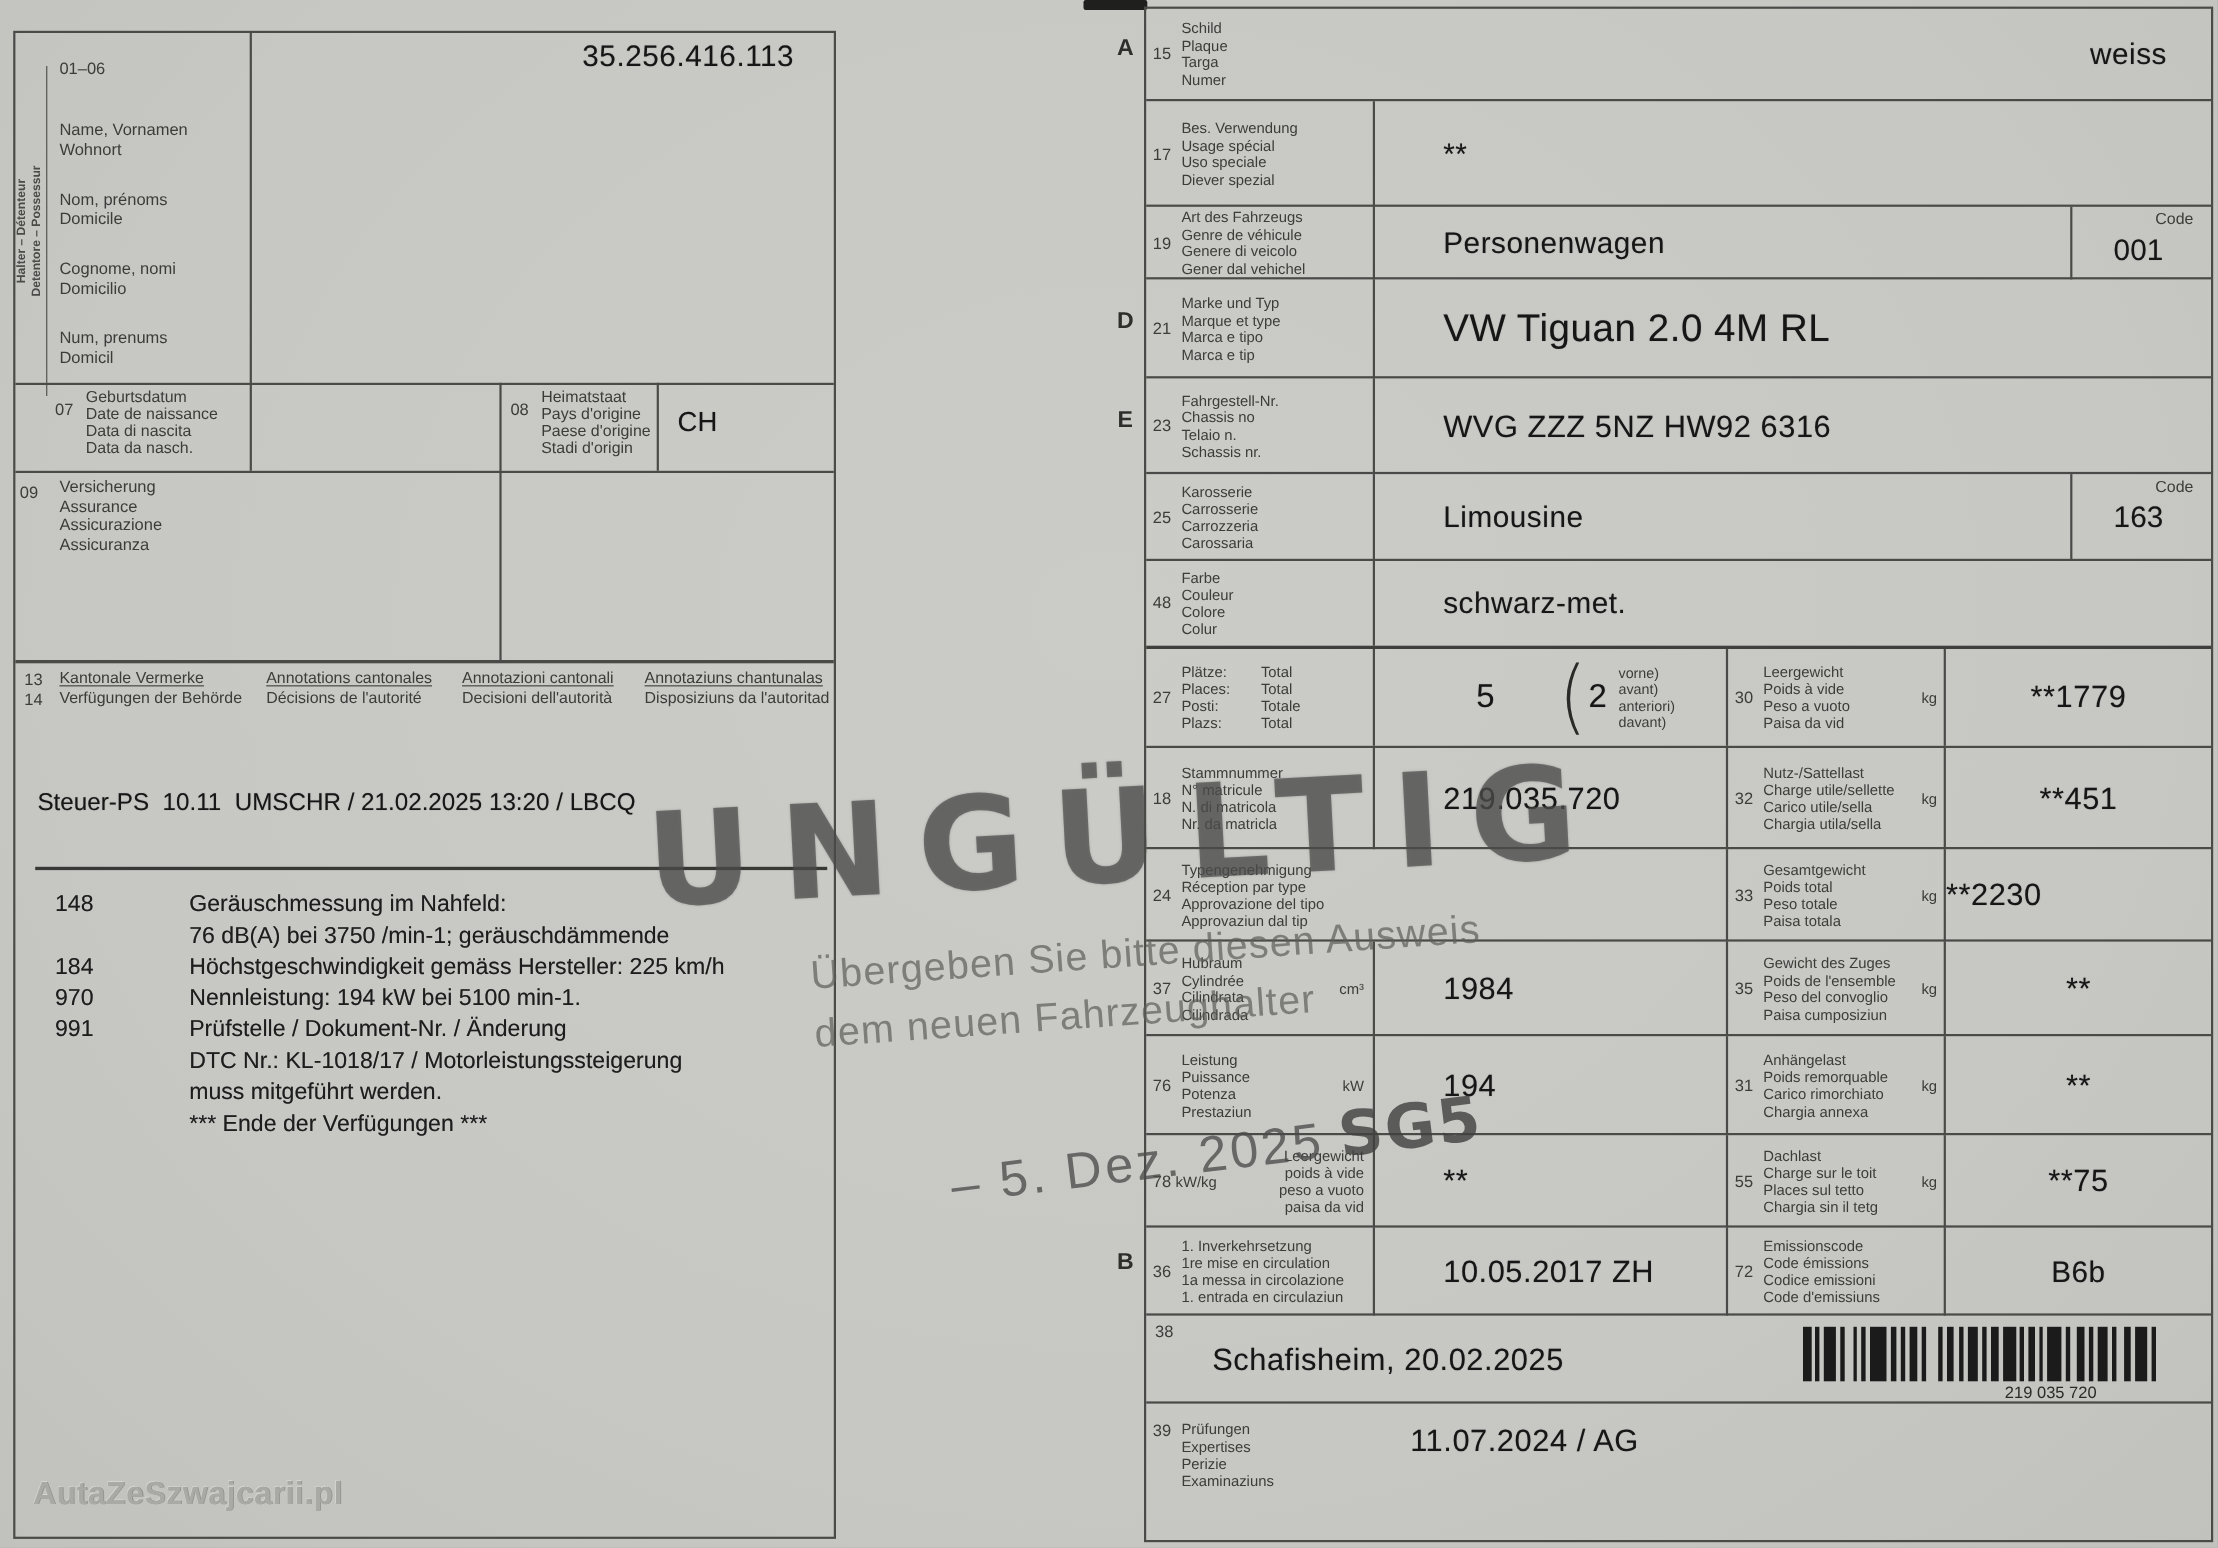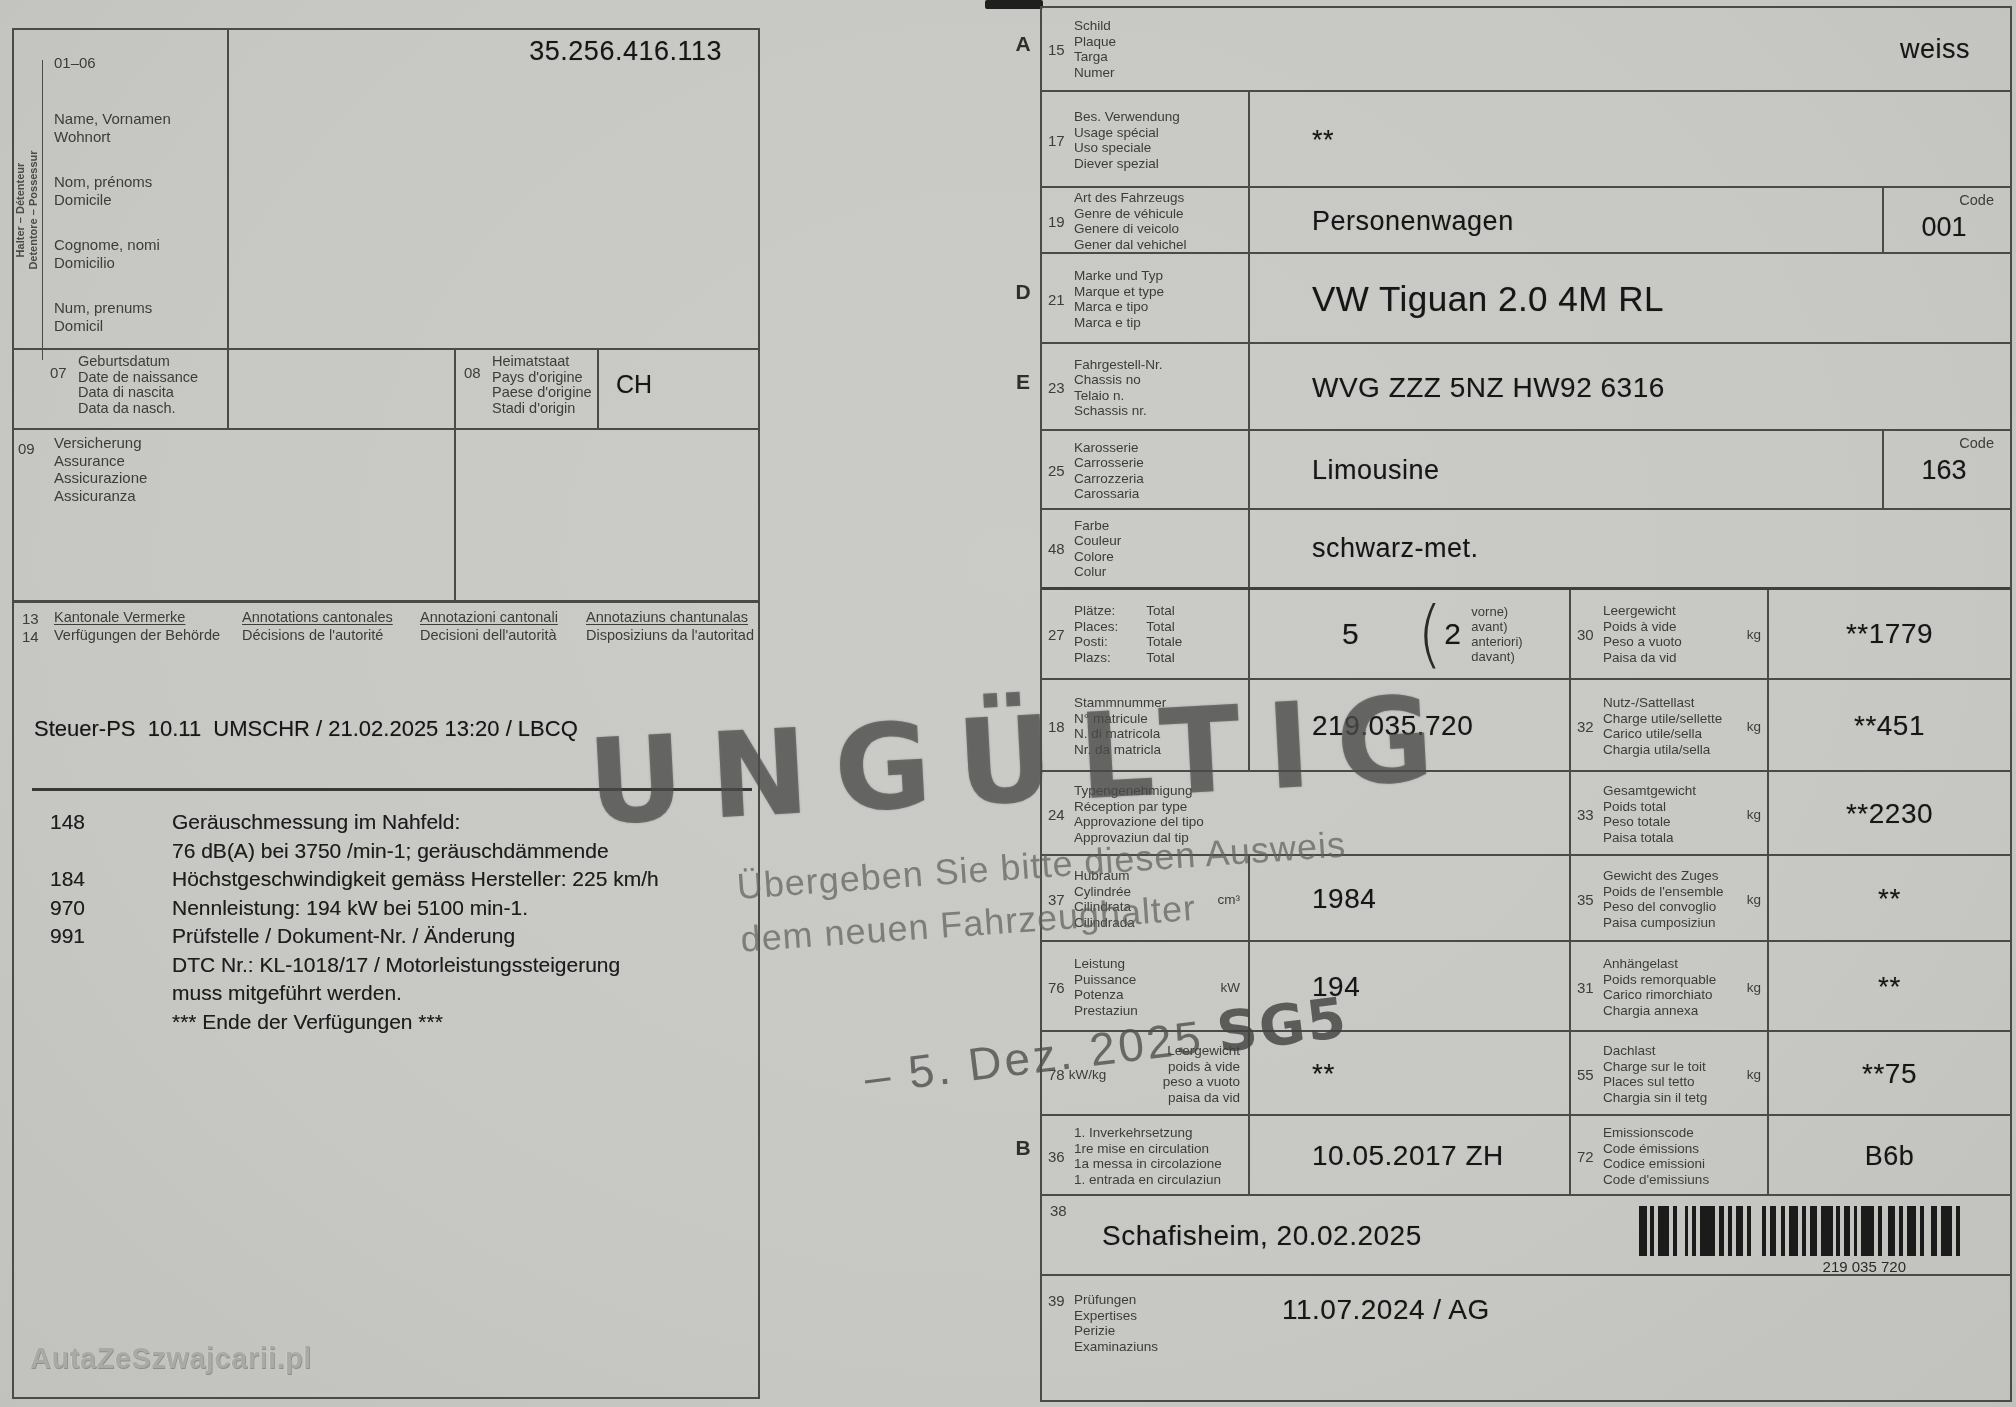--- a/index.html
+++ b/index.html
@@ -328,21 +328,21 @@
 Approvaziun dal tip</div>
       </div>
       <div class="lblcell bl" style="left:527px;width:198px;">
         <span class="fnum">33</span>
         <div class="lbl">Gesamtgewicht
 Poids total
 Peso totale
 Paisa totala</div>
         <span class="unit" style="position:absolute;right:6px;">kg</span>
       </div>
-      <div class="valcell bl" style="left:725px;right:0;justify-content:center;">
+      <div class="valcell bl" style="left:725px;right:0;">
           <span class="val" style="font-size:28px;">**2230</span>
         </div>
     </div>
 
     <div class="rrow" style="top:846px;height:86px;">
       <div class="lblcell" style="left:0;width:206px;">
         <span class="fnum">37</span>
         <div class="lbl">Hubraum
 Cylindrée
 Cilindrata

